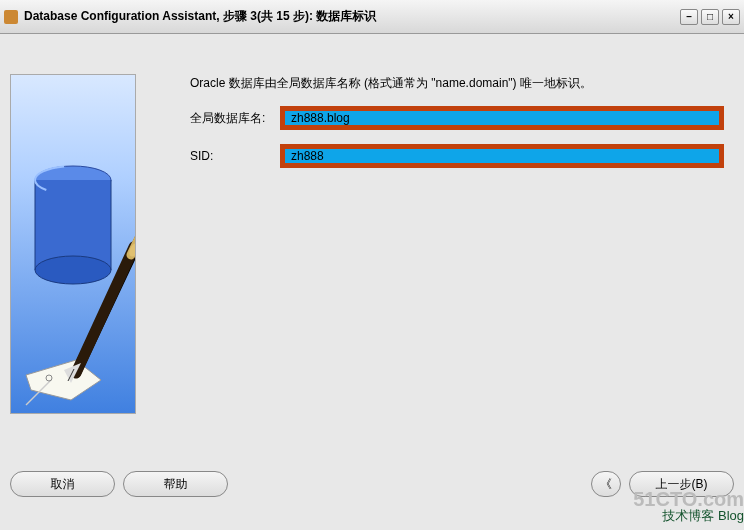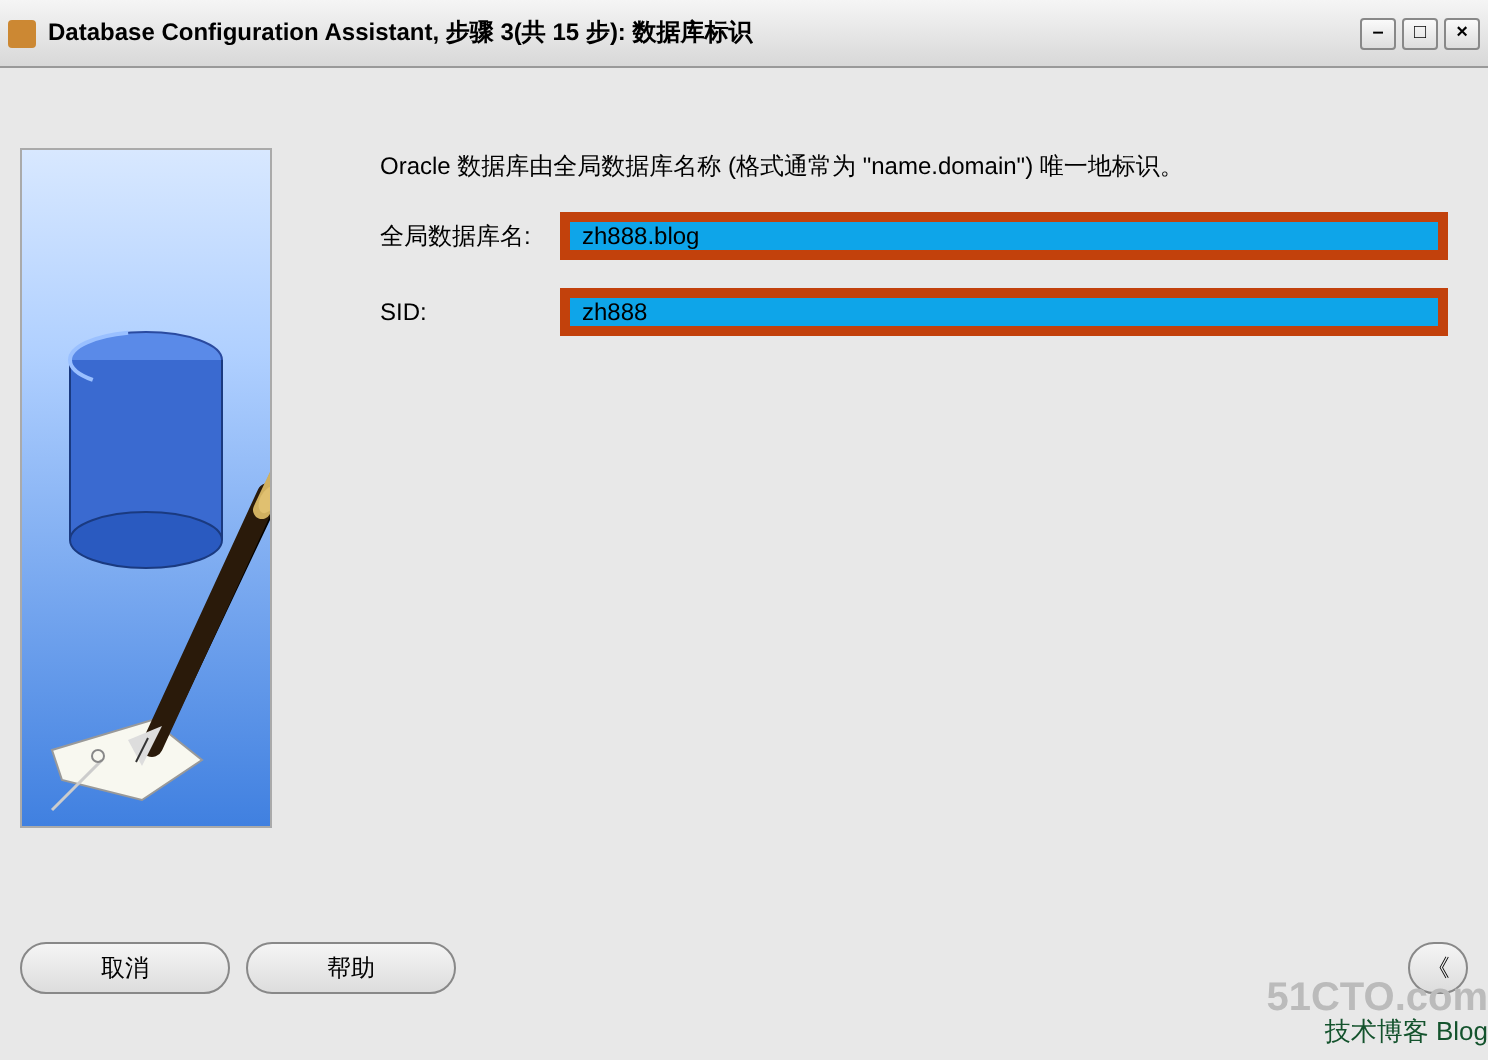--- a/index.html
+++ b/index.html
@@ -220,18 +220,21 @@
   <button class="btn">
     <span>取消</span>
   </button>
   <button class="btn">
     <span>帮助</span>
   </button>
   <div class="spacer"></div>
   <button class="btn small">
     <span>《</span>
   </button>
+  <button class="btn">
+    <span>上一步(B)</span>
+  </button>
 </div>
 
 <div class="watermark">
   <div>51CTO.com</div>
   <div class="watermark-sub">技术博客  Blog</div>
 </div>
 
 </body></html>

